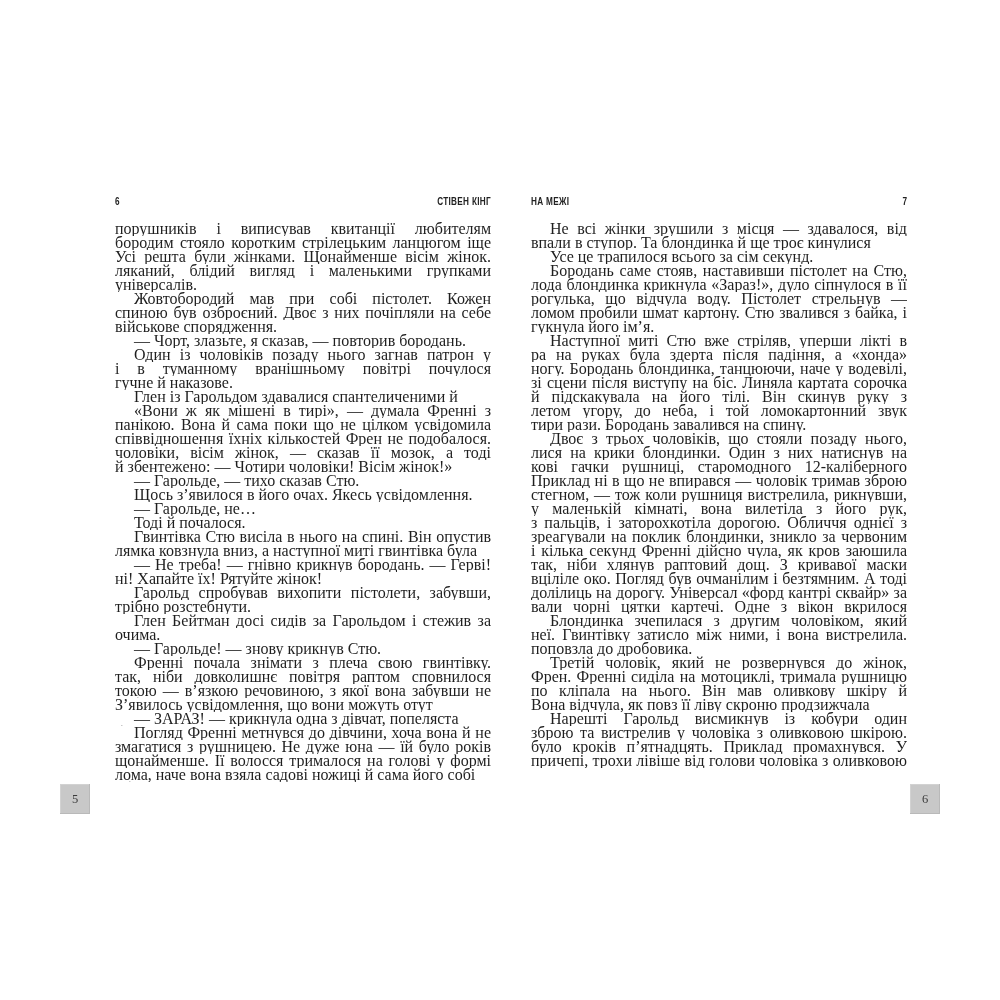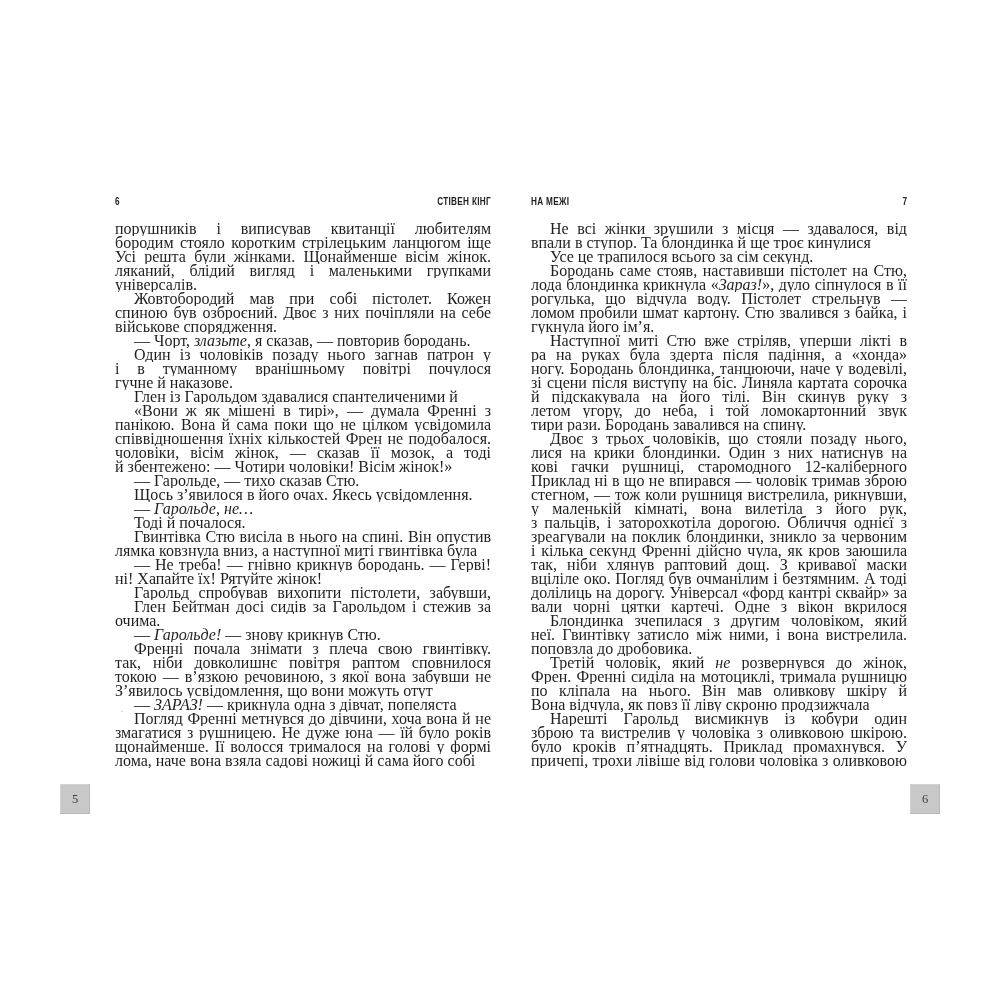--- a/index.html
+++ b/index.html
@@ -12,21 +12,21 @@
              height:12px;margin-bottom:15px;
              font-family:"Liberation Sans",sans-serif;font-weight:700;font-size:10.5px;
              letter-spacing:.4px;color:#222;}
   .cond{display:inline-block;transform:scaleX(.78);}
   .o-left{transform-origin:left center;}
   .o-right{transform-origin:right center;}
   .pg-body{font-size:16px;line-height:14px;}
   .line{max-height:14px;overflow:hidden;white-space:normal;}
   .line.just{text-align:justify;text-align-last:justify;}
   .line.ind{text-indent:19px;}
-  .it{font-style:italic;}
+  .it{}
   .badge{position:absolute;width:30px;height:30px;background:#c8c8c8;
          box-shadow:inset -1px -1px 0 #b9b9b9,inset 1px 1px 0 #d2d2d2;
          display:flex;align-items:center;justify-content:center;
          font-family:"Liberation Serif",serif;font-size:12.5px;color:#3c3c3c;}
   .badge-l{left:60px;top:784px;}
   .badge-r{left:910px;top:784px;}
 </style>
 </head>
 <body>
 
@@ -58,20 +58,21 @@
         <div class="line"><span>й збентежено: — Чотири чоловіки! Вісім жінок!»</span></div>
         <div class="line ind"><span>— Гарольде, — тихо сказав Стю.</span></div>
         <div class="line ind"><span>Щось з’явилося в його очах. Якесь усвідомлення.</span></div>
         <div class="line ind"><span>— </span><span class="it">Гарольде, не…</span></div>
         <div class="line ind"><span>Тоді й почалося.</span></div>
         <div class="line just ind"><span>Гвинтівка Стю висіла в нього на спині. Він опустив одне плече,</span></div>
         <div class="line"><span>лямка ковзнула вниз, а наступної миті гвинтівка була вже в його руках.</span></div>
         <div class="line just ind"><span>— Не треба! — гнівно крикнув бородань. — Герві! Вьордж! Рон-</span></div>
         <div class="line"><span>ні! Хапайте їх! Рятуйте жінок!</span></div>
         <div class="line just ind"><span>Гарольд спробував вихопити пістолети, забувши, що кобуру по-</span></div>
+        <div class="line"><span>трібно розстебнути.</span></div>
         <div class="line just ind"><span>Глен Бейтман досі сидів за Гарольдом і стежив за всім враженими</span></div>
         <div class="line"><span>очима.</span></div>
         <div class="line ind"><span>— </span><span class="it">Гарольде!</span><span> — знову крикнув Стю.</span></div>
         <div class="line just ind"><span>Френні почала знімати з плеча свою гвинтівку. Вона почувалася</span></div>
         <div class="line just"><span>так, ніби довколишнє повітря раптом сповнилося невидимою па-</span></div>
         <div class="line just"><span>токою — в’язкою речовиною, з якої вона забувши не виборсається.</span></div>
         <div class="line"><span>З’явилось усвідомлення, що вони можуть отут померти.</span></div>
         <div class="line ind"><span>— </span><span class="it">ЗАРАЗ!</span><span> — крикнула одна з дівчат, попеляста блондинка.</span></div>
         <div class="line just ind"><span>Погляд Френні метнувся до дівчини, хоча вона й не припиняла</span></div>
         <div class="line just"><span>змагатися з рушницею. Не дуже юна — їй було років двадцять п’ять</span></div>

